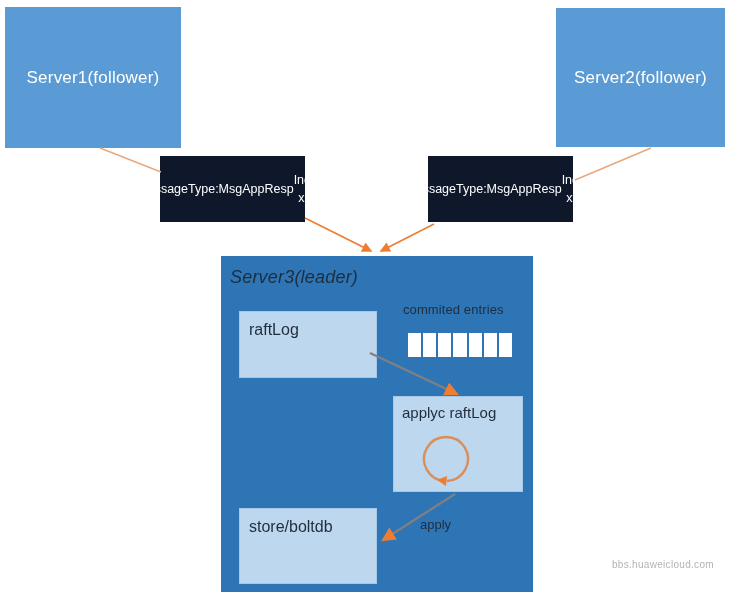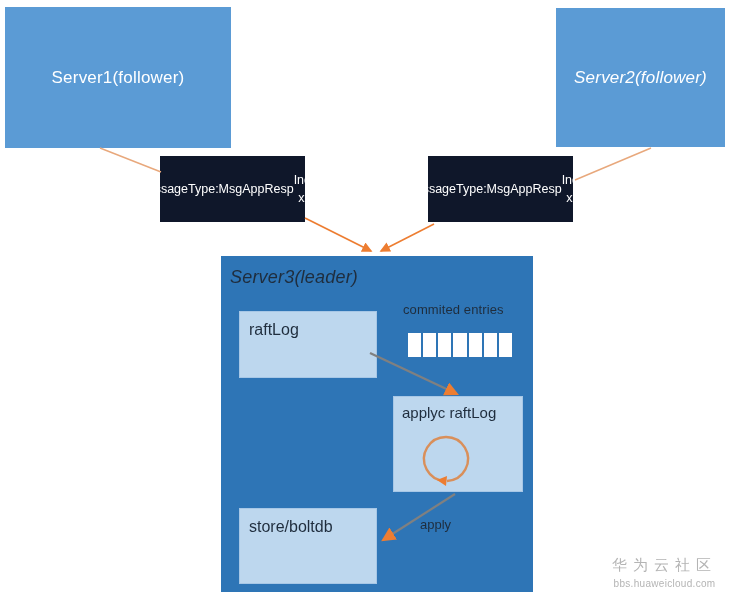--- a/index.html
+++ b/index.html
@@ -23,22 +23,22 @@
   .server-follower {
     background: #5b9bd5;
     color: #ffffff;
     font-size: 17px;
     display: flex;
     align-items: center;
     justify-content: center;
     text-align: center;
     letter-spacing: 0.2px;
   }
-  #server1 { left: 5px;   top: 7px; width: 226px; height: 141px; }
-  #server2 { left: 556px; top: 8px; width: 169px; height: 139px; font-style: italic; }
+  #server1 { left: 5px;   top: 7px; width: 176px; height: 141px; }
+  #server2 { left: 556px; top: 8px; width: 169px; height: 139px; }
 
   
   .message-box {
     background: #0f172a;
     color: #ffffff;
     font-size: 12.5px;
     line-height: 1.45;
     display: flex;
     flex-direction: row;
     align-items: center;
@@ -229,17 +229,16 @@
     <line x1="455" y1="494" x2="383" y2="540" stroke="#808080" stroke-width="2.2" marker-end="url(#arrow-gray-orange)"></line>
 
     <g>
       <path d="M 445 481
                A 22 22 0 1 1 447 481" fill="none" stroke="#d98f5a" stroke-width="2.4"></path>
       <path d="M 447 476 L 437 480 L 446 486 z" fill="#ed7d31"></path>
     </g>
   </svg>
 
   <div id="watermark">
-    <span class="wm-cn">华为云社区</span>
     <span class="wm-url">bbs.huaweicloud.com</span>
   </div>
 
 </div>
 
 </body></html>

